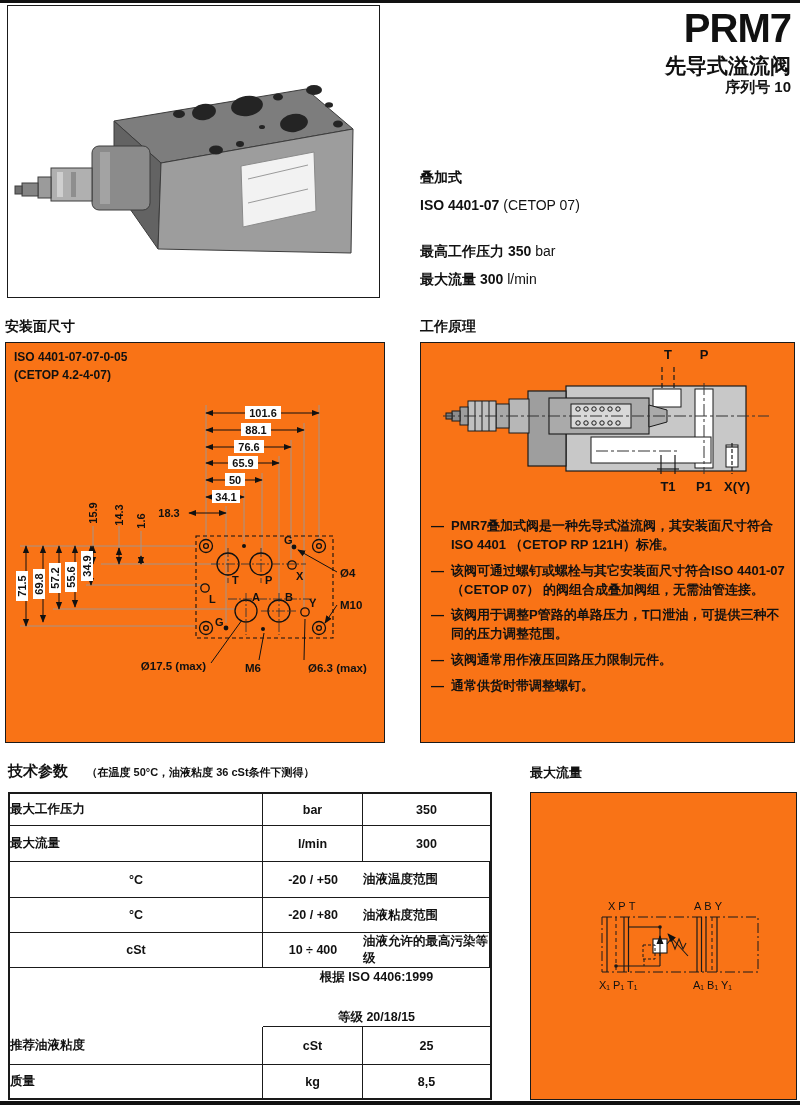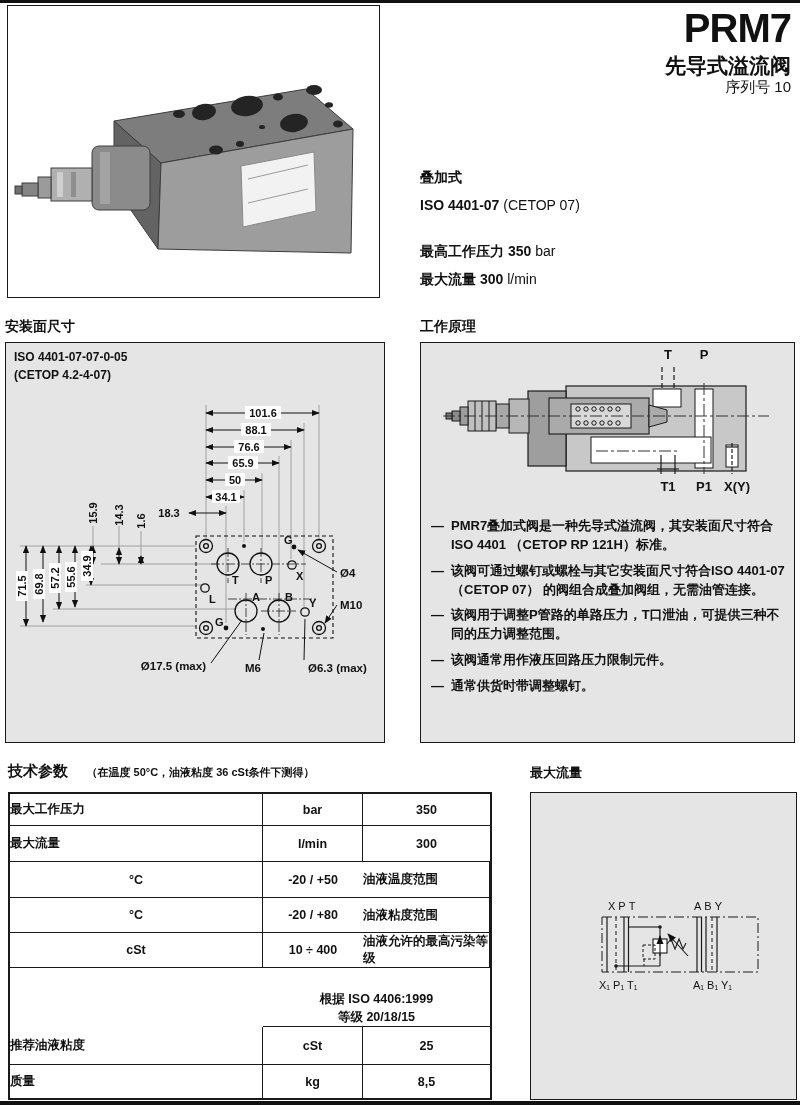--- a/index.html
+++ b/index.html
@@ -8,29 +8,29 @@
   .page { position:relative; width:800px; height:1105px; background:#fff; overflow:hidden; }
   .rule { position:absolute; left:0; width:800px; background:#111; }
   .rule.top { top:0; height:3px; }
   .rule.bottom { top:1101px; height:4px; }
 
   .photo-box { position:absolute; left:7px; top:5px; width:373px; height:293px; border:1.5px solid #1a1a1a; background:#fff; }
 
   .hdr { position:absolute; right:9px; text-align:right; }
   .hdr-title { top:6px; font-size:40px; font-weight:bold; letter-spacing:-1px; }
   .hdr-sub { top:52px; font-size:21px; font-weight:bold; }
-  .hdr-series { top:78px; font-size:15px; font-weight:normal; }
+  .hdr-series { top:78px; font-size:15px; font-weight:bold; }
 
   .summary { position:absolute; left:420px; top:166px; width:372px; font-size:14px; line-height:22px; }
   .summary .row { margin-bottom:6px; }
   .summary .gap { margin-top:24px; }
   .summary b { font-weight:bold; }
 
   .sec-title { position:absolute; font-weight:bold; font-size:14px; }
-  .box { position:absolute; border:1.5px solid #1a1a1a; background:#e5e5e5; }
+  .box { position:absolute; border:1.5px solid #1a1a1a; background:#f97316; }
 
   .mount-box { left:5px; top:342px; width:380px; height:401px; }
   .prin-box { left:420px; top:342px; width:375px; height:401px; }
   .sym-box { left:530px; top:792px; width:267px; height:308px; }
 
   .bullets { padding:4px 8px 0 10px; font-size:13px; font-weight:bold; line-height:1.45; }
   .bullet { display:flex; margin-bottom:7px; }
   .bullet .dash { flex:0 0 20px; }
   .bullet .btext { flex:1; }
 
@@ -39,21 +39,21 @@
   .spec-head .n { font-size:11px; font-weight:600; margin-left:14px; }
 
   .spec-table { position:absolute; left:8px; top:792px; width:484px; height:308px; border:2px solid #1a1a1a;
     display:grid; grid-template-columns:253px 100px 1fr;
     grid-template-rows:32px 36px 36px 35px 35px 59px 38px 1fr; font-size:12.5px; }
   .cell { border-right:1.5px solid #1a1a1a; border-bottom:1.5px solid #1a1a1a; display:flex; align-items:center; }
   .cell.lab { font-weight:bold; }
   .cell.mid, .cell.val { justify-content:center; font-weight:600; }
   .cell.noright { border-right:none; }
   .cell.nobot { border-bottom:none; }
-  .cell.merge { grid-column:2/4; flex-direction:column; justify-content:flex-end; font-weight:600; line-height:1.45; }
+  .cell.merge { grid-column:2/4; flex-direction:column; justify-content:space-between; font-weight:600; line-height:1.45; }
 
   svg text { font-family:"Liberation Sans","DejaVu Sans",sans-serif; }
   .dimtxt { font-size:11px; font-weight:bold; fill:#111; }
   .porttxt { font-size:11px; font-weight:bold; fill:#111; }
   .calltxt { font-size:11.5px; font-weight:bold; fill:#111; }
   .isotxt  { font-size:12px; fill:#111; font-weight:600; }
   .ptxt { font-size:13px; font-weight:600; fill:#111; }
   .symtxt { font-size:11px; fill:#111; letter-spacing:3px; }
   .symtxt2 { font-size:11px; fill:#111; }
 </style>

